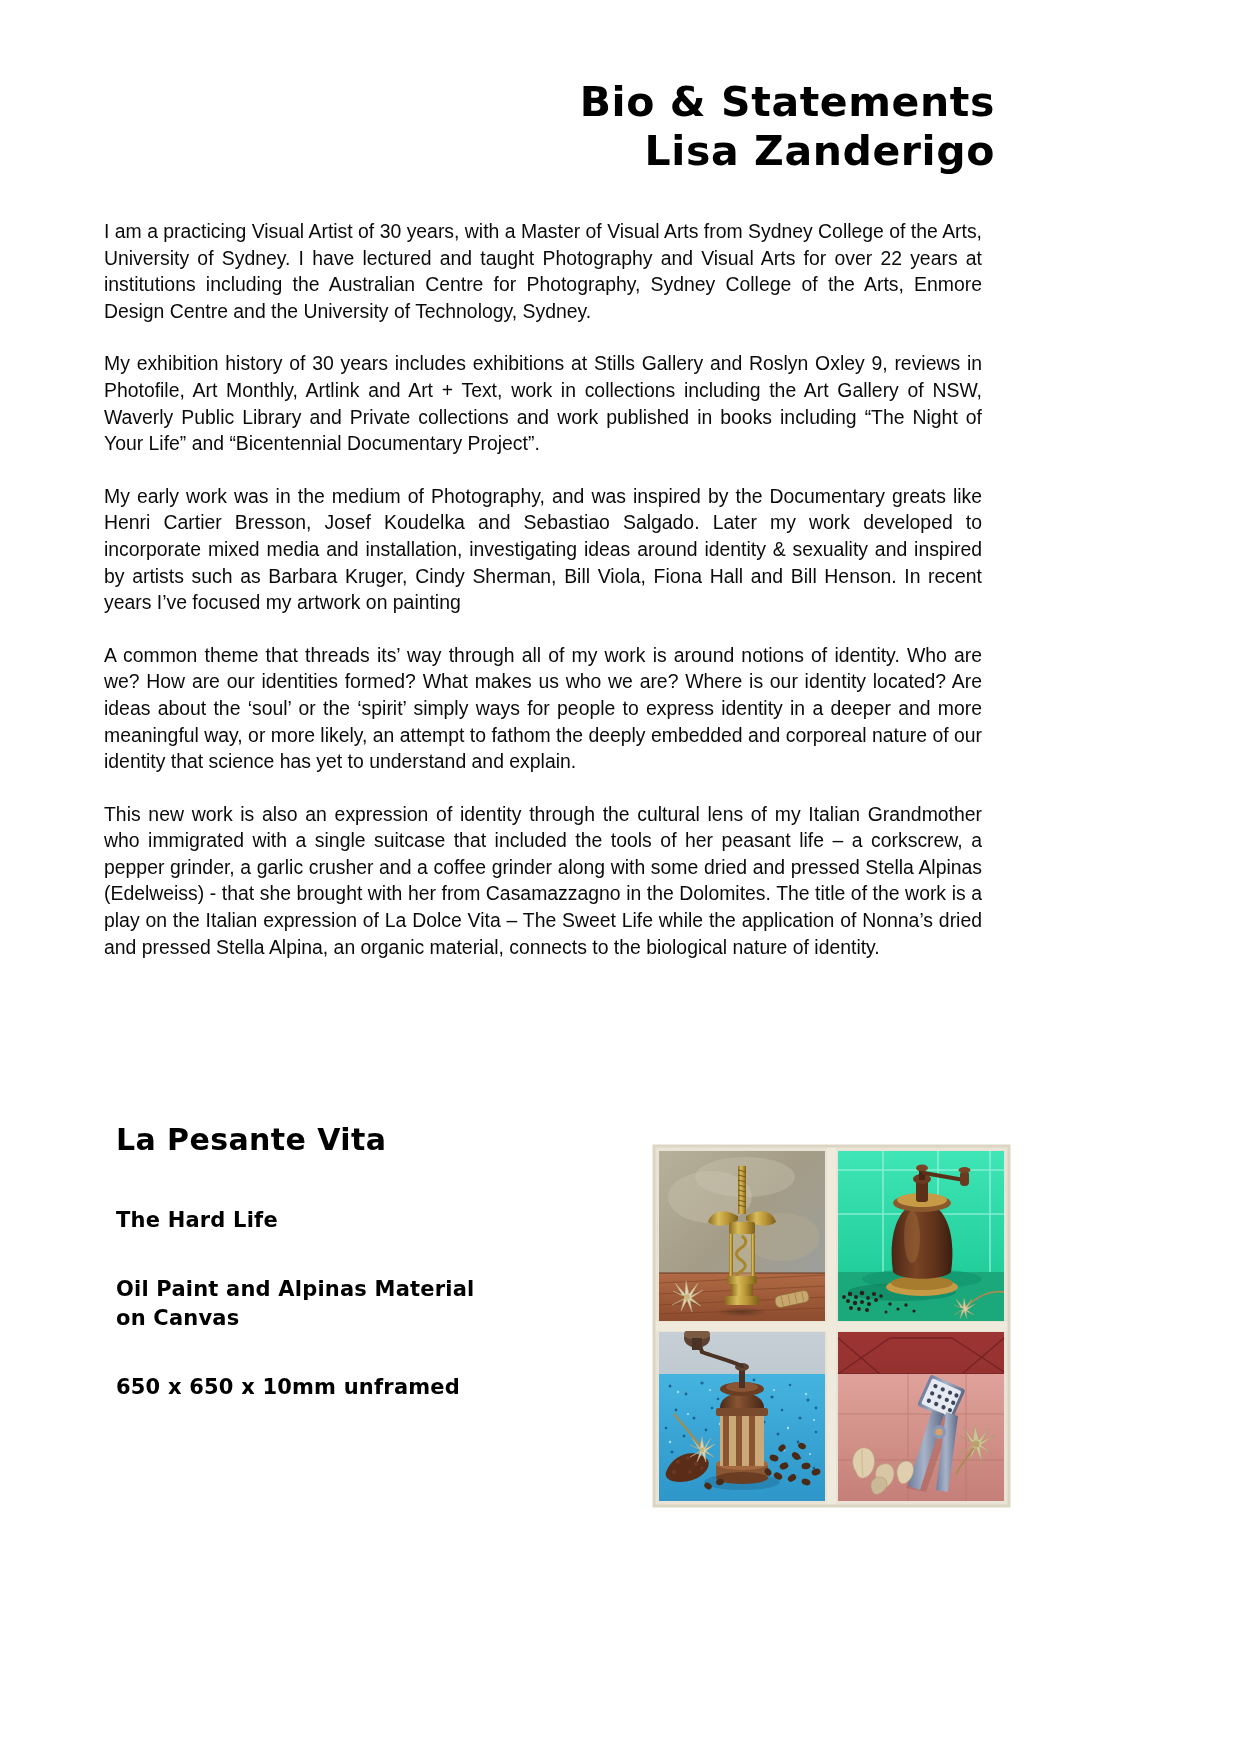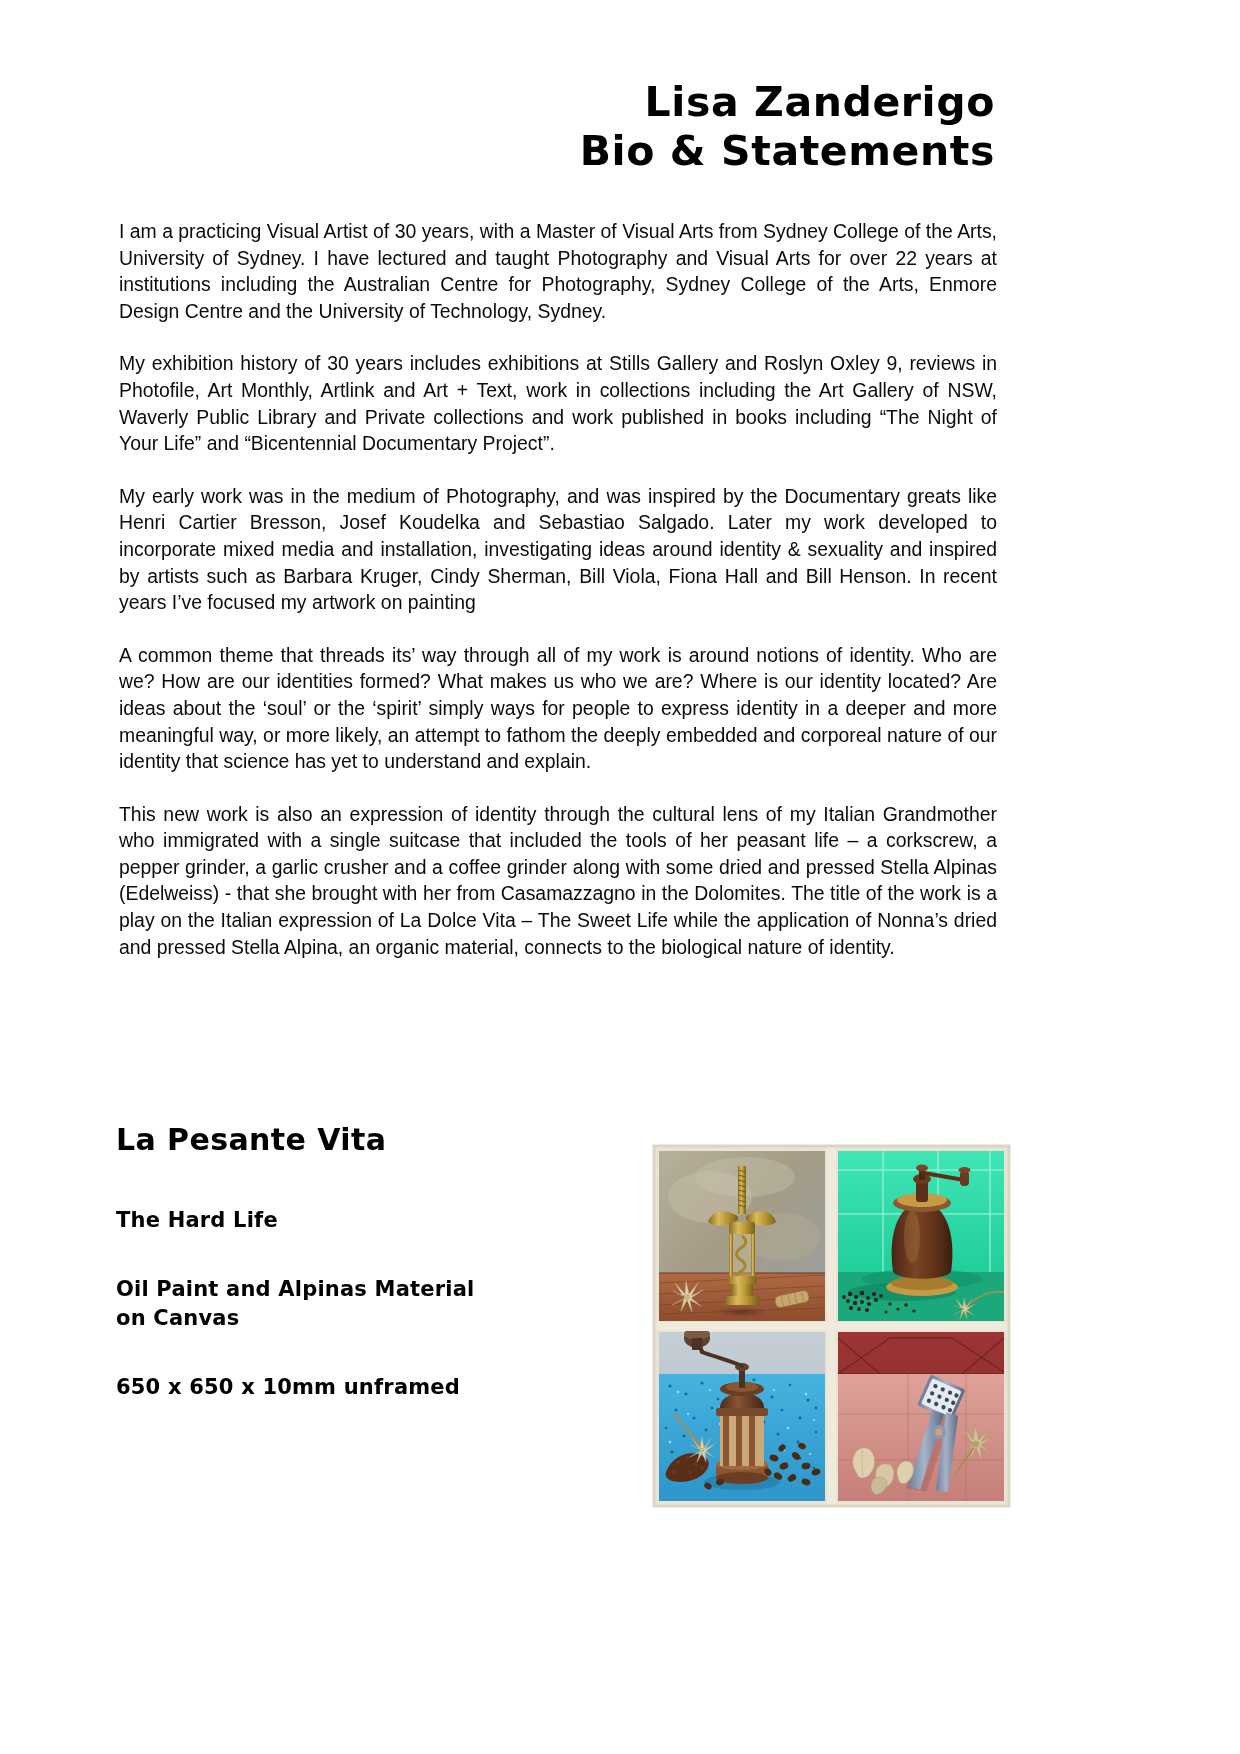--- a/index.html
+++ b/index.html
@@ -37,21 +37,21 @@
     font-size: 41px;
     line-height: 49px;
     letter-spacing: 0.6px;
     color: #000;
     white-space: nowrap;
   }
 
   
   .body-copy {
     position: absolute;
-    left: 119px;
+    left: 104px;
     top: 218px;
     width: 878px;
   }
   .body-copy p {
     margin: 0 0 26px 0;
     font-family: "Liberation Sans", sans-serif;
     font-size: 19.4px;
     line-height: 26.6px;
     text-align: justify;
     text-justify: inter-word;
@@ -96,22 +96,22 @@
     height: 368px;
   }
   .artwork svg { display: block; width: 100%; height: 100%; }
 </style>
 </head>
 <body>
 
 <div class="page">
 
   <header class="doc-header">
+    <div class="title-line">Bio &amp; Statements</div>
     <div class="title-line">Lisa Zanderigo</div>
-    <div class="title-line">Bio &amp; Statements</div>
   </header>
 
   <section class="body-copy">
     <p>I am a practicing Visual Artist of 30 years, with a Master of Visual Arts from Sydney College of the Arts, University of Sydney. I have lectured and taught Photography and Visual Arts for over 22 years at institutions including the Australian Centre for Photography, Sydney College of the Arts, Enmore Design Centre and the University of Technology, Sydney.</p>
     <p>My exhibition history of 30 years includes exhibitions at Stills Gallery and Roslyn Oxley 9, reviews in Photofile, Art Monthly, Artlink and Art + Text, work in collections including the Art Gallery of NSW, Waverly Public Library and Private collections and work published in books including “The Night of Your Life” and “Bicentennial Documentary Project”.</p>
     <p>My early work was in the medium of Photography, and was inspired by the Documentary greats like Henri Cartier Bresson, Josef Koudelka and Sebastiao Salgado. Later my work developed to incorporate mixed media and installation, investigating ideas around identity &amp; sexuality and inspired by artists such as Barbara Kruger, Cindy Sherman, Bill Viola, Fiona Hall and Bill Henson. In recent years I’ve focused my artwork on painting</p>
     <p>A common theme that threads its’ way through all of my work is around notions of identity. Who are we? How are our identities formed? What makes us who we are? Where is our identity located? Are ideas about the ‘soul’ or the ‘spirit’ simply ways for people to express identity in a deeper and more meaningful way, or more likely, an attempt to fathom the deeply embedded and corporeal nature of our identity that science has yet to understand and explain.</p>
     <p>This new work is also an expression of identity through the cultural lens of my Italian Grandmother who immigrated with a single suitcase that included the tools of her peasant life – a corkscrew, a pepper grinder, a garlic crusher and a coffee grinder along with some dried and pressed Stella Alpinas (Edelweiss) - that she brought with her from Casamazzagno in the Dolomites. The title of the work is a play on the Italian expression of La Dolce Vita – The Sweet Life while the application of Nonna’s dried and pressed Stella Alpina, an organic material, connects to the biological nature of identity.</p>
   </section>
 

